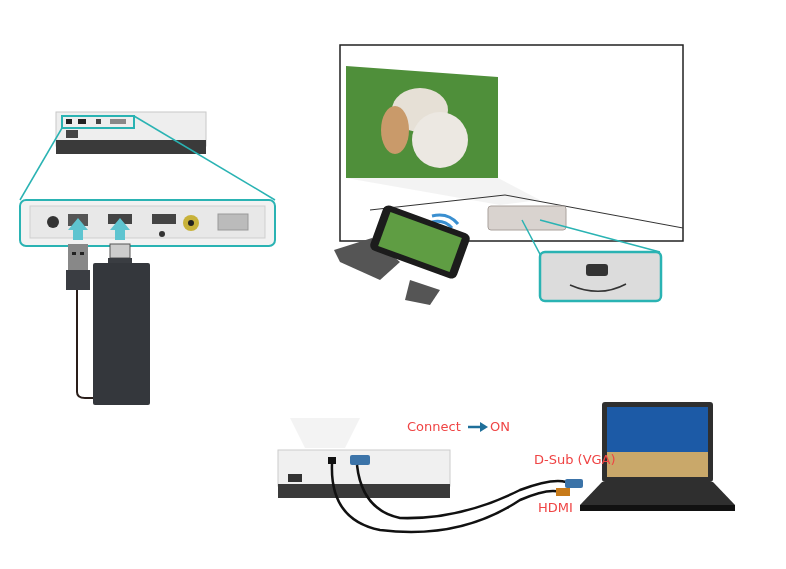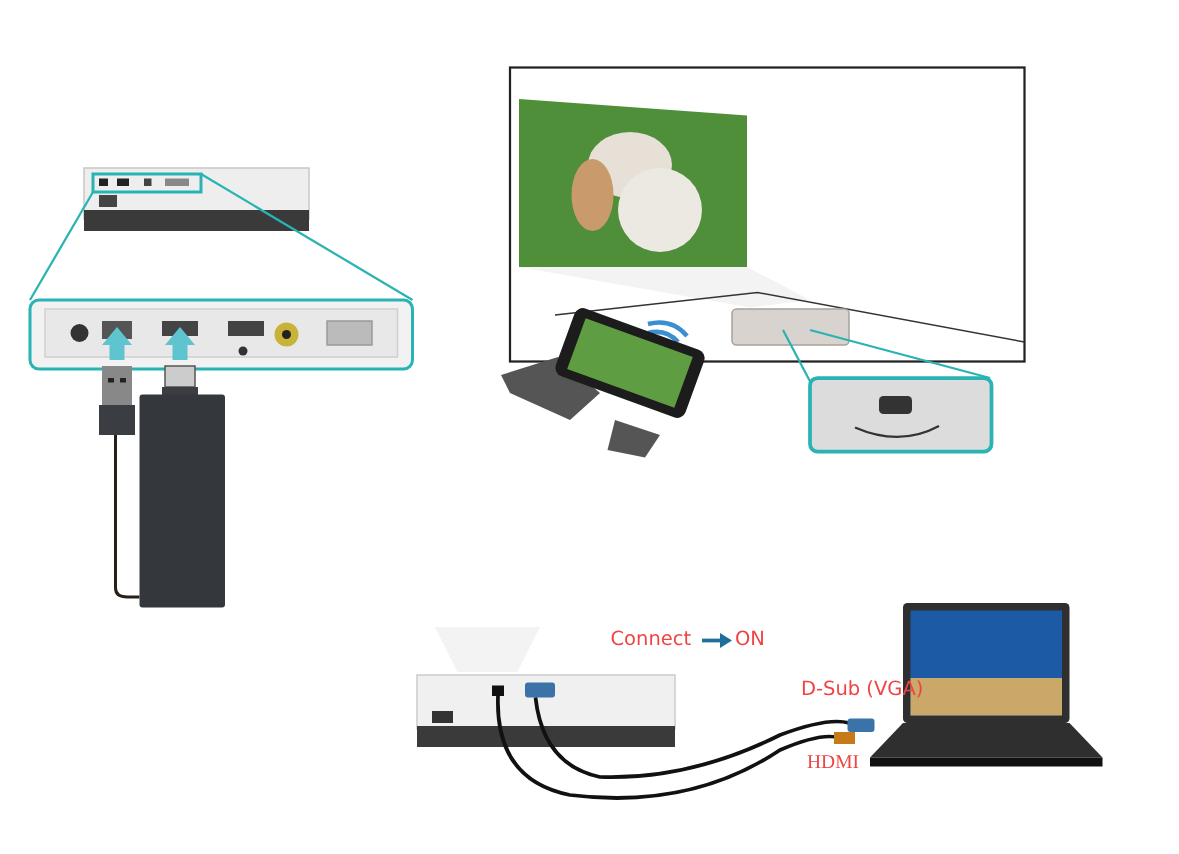--- a/index.html
+++ b/index.html
@@ -108,14 +108,14 @@
       <rect x="580" y="505" width="155" height="6" fill="#111"></rect>
     </g>
   </svg>
   <div class="lbl" style="left:407px;top:419px;">Connect</div>
   <svg width="786" height="569">
     <line x1="468" y1="427" x2="482" y2="427" stroke="#1e6f9a" stroke-width="2.5"></line>
     <polygon points="480,422 488,427 480,432" fill="#1e6f9a"></polygon>
   </svg>
   <div class="lbl bold" style="left:490px;top:419px;">ON</div>
   <div class="lbl" style="left:506px;top:452px;margin-left:28px;">D-Sub (VGA)</div>
-  <div class="lbl" style="left:538px;top:500px;font-family:Liberation Serif, serif;">HDMI</div>
+  <div class="lbl" style="left:538px;top:500px;">HDMI</div>
 </div>
 
 </body></html>

